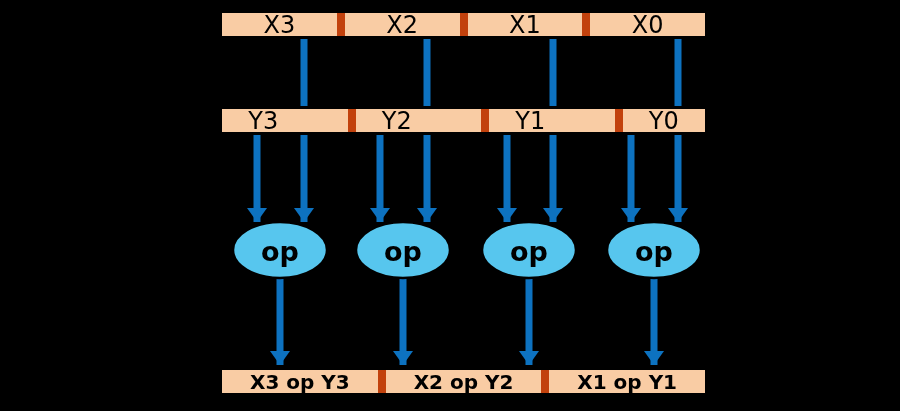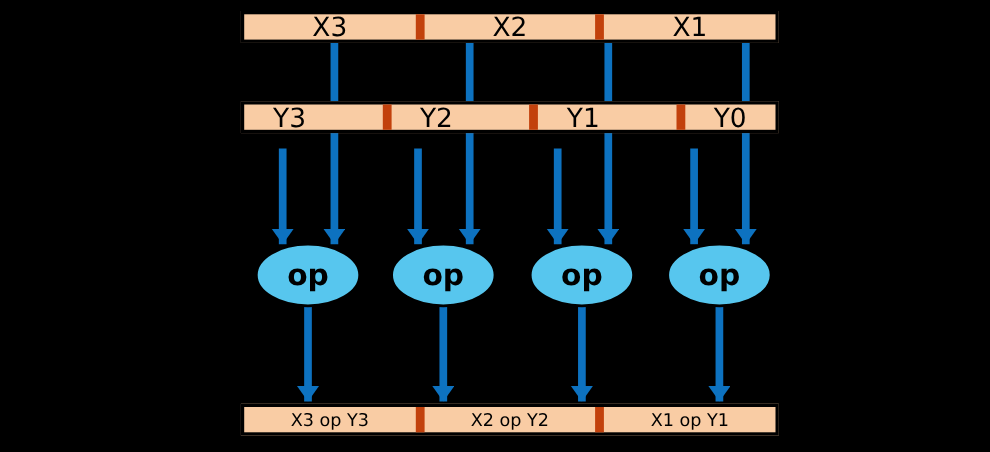--- a/index.html
+++ b/index.html
@@ -26,36 +26,36 @@
     left: 219px;
     width: 489px;
     height: 29px;
     background: #F9CCA4;
     border: 3px solid #000000;
     box-sizing: border-box;
     display: flex;
     z-index: 2;
   }
   .bar-x { top: 10px; }
-  .bar-y { top: 92px; gap: 43px; }
+  .bar-y { top: 106px; gap: 43px; }
   .bar-result { top: 367px; }
   .cell {
     flex: 1 1 0;
     display: flex;
     align-items: center;
     justify-content: center;
     color: #000000;
     font-size: 24px;
     line-height: 1;
     border-left: 8px solid #c2410c;
     white-space: nowrap;
     overflow: hidden;
   }
   .cell:first-child { border-left: none; }
-  .bar-result .cell { font-size: 16px; }
+  .bar-result .cell { font-size: 20px; font-weight: bold; }
   .op-text {
     font-family: "DejaVu Sans", "Liberation Sans", sans-serif;
     font-weight: bold;
     font-size: 27px;
     fill: #000000;
   }
   .arrow-line {
     stroke: #0D72C0;
     stroke-width: 7;
   }
@@ -100,20 +100,21 @@
     <text class="op-text" x="280" y="251" text-anchor="middle" dominant-baseline="central">op</text>
     <text class="op-text" x="403" y="251" text-anchor="middle" dominant-baseline="central">op</text>
     <text class="op-text" x="529" y="251" text-anchor="middle" dominant-baseline="central">op</text>
     <text class="op-text" x="654" y="251" text-anchor="middle" dominant-baseline="central">op</text>
   </svg>
 
   <div class="bar bar-x">
     <div class="cell">X3</div>
     <div class="cell">X2</div>
     <div class="cell">X1</div>
+    <div class="cell">X0</div>
   </div>
 
   <div class="bar bar-y">
     <div class="cell">Y3</div>
     <div class="cell">Y2</div>
     <div class="cell">Y1</div>
     <div class="cell">Y0</div>
   </div>
 
   <div class="bar bar-result">

